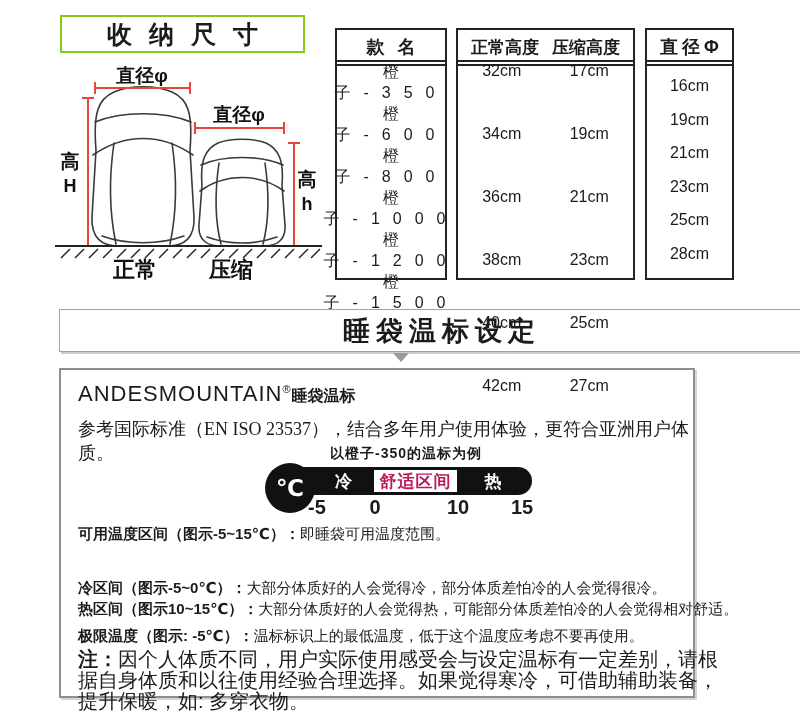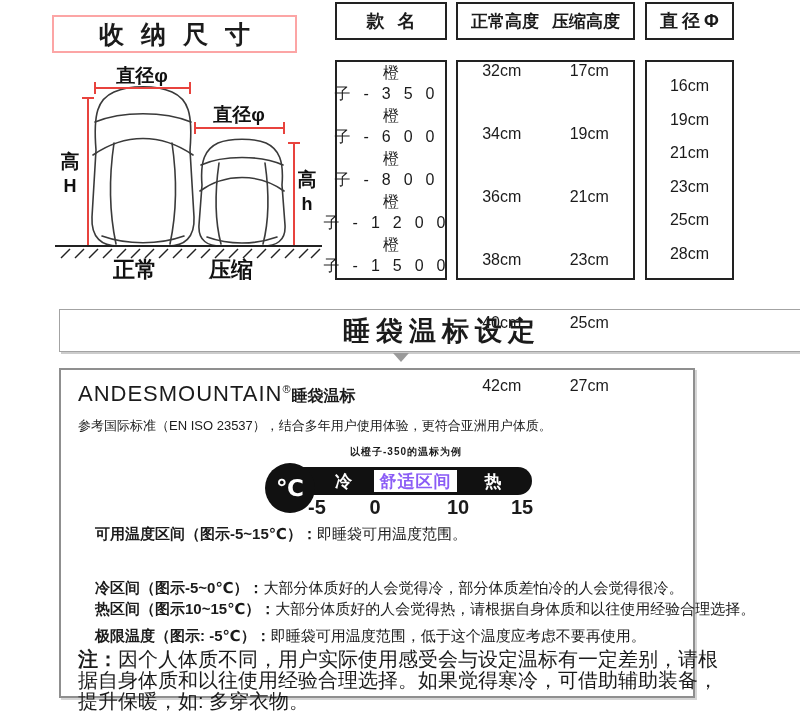--- a/index.html
+++ b/index.html
@@ -1,60 +1,60 @@
 <!DOCTYPE html>
 <html><head>
 <meta charset="utf-8">
 <style>
   * { margin:0; padding:0; box-sizing:border-box; }
   html,body { width:800px; height:723px; background:#ffffff; font-family:"Liberation Sans","DejaVu Sans",sans-serif; color:#1b1b1b; }
   .abs { position:absolute; }
   #stage { position:relative; width:800px; height:723px; background:#fff; overflow:hidden; }
 
   
-  .hdr-main { left:52px; top:15px; width:245px; height:38px; border:2px solid #fca5a5;
+  .hdr-main { left:60px; top:15px; width:245px; height:38px; border:2px solid #84cc16;
               display:flex; align-items:center; justify-content:center;
               font-size:25px; font-weight:600; letter-spacing:17px; text-indent:17px; }
 
   
   .tbox { border:2px solid #222; display:flex; align-items:center; justify-content:center; }
-  .thdr { top:2px; height:38px; font-size:18px; font-weight:600;text-align:center; }
+  .thdr { top:28px; height:38px; font-size:18px; font-weight:600;text-align:center; }
   .h1 { left:335px; width:112px; letter-spacing:13px; text-indent:13px; }
   .h2 { left:456px; width:179px; display:flex; justify-content:space-evenly; font-size:17px; }
   .h3 { left:645px; width:89px; letter-spacing:4px; text-indent:4px; font-size:18px; }
   .dcol { top:60px; height:220px; border:2px solid #222; display:flex; flex-direction:column;
           justify-content:space-evenly; font-size:16px; }
   .dcol .r { display:flex; width:100%; text-align:center; justify-content:center; }
   .d2 .r span { width:50%; }
 
   
   .banner { left:59px; top:309px; width:760px; height:43px; border:1px solid #a3a3a3;
             box-shadow:2px 2px 0 0 #cccccc; display:flex; align-items:center; justify-content:center;
             font-size:27px; font-weight:900; letter-spacing:6px; text-indent:6px; }
   .tri { left:393px; top:353px; width:0; height:0;
          border-left:8px solid transparent; border-right:8px solid transparent; border-top:9px solid #9a9a9a; }
 
   
   .panel { left:59px; top:368px; width:636px; height:330px; border:2px solid #8f8f8f; box-shadow:2px 2px 0 0 #d5d5d5; }
   .brand { left:17px; top:11px; font-size:22px; letter-spacing:1px; font-weight:500; }
   .brand sup { font-size:11px; }
   .brand .suffix { font-size:16px; font-weight:700; letter-spacing:0; }
-  .intro { left:17px; top:47px; font-size:13px; }
-  .ex-title { left:0; top:75px; width:690px; text-align:center; font-size:10px; font-weight:700; letter-spacing:1px; }
+  .intro { left:17px; top:47px; font-size:18px;font-family:Liberation Serif, serif; }
+  .ex-title { left:0; top:75px; width:690px; text-align:center; font-size:14px; font-weight:700; letter-spacing:1px; }
   .circle { left:204px; top:93px; width:50px; height:50px; border-radius:50%; background:#111;
             display:flex; align-items:center; justify-content:center; color:#fff; font-size:23px; font-weight:700; }
   .bar { left:225px; top:97px; width:246px; height:28px; background:#111; border-radius:10px 14px 14px 10px; }
   .seg { position:absolute; top:0; height:28px; display:flex; align-items:center; justify-content:center;
          color:#fff; font-size:17px; font-weight:700; letter-spacing:2px; }
   .seg-cold { left:29px; width:59px; }
-  .seg-comfort { left:88px; width:83px; background:#fff; color:#8b5cf6;
+  .seg-comfort { left:88px; width:83px; background:#fff; color:#be185d;
                  border-top:3px solid #111; border-bottom:3px solid #111; letter-spacing:1px; }
   .seg-hot { left:171px; width:74px; }
   .tick { position:absolute; top:126px; width:44px; text-align:center; font-size:20px; font-weight:700; }
-  .tline { left:34px; top:0; font-size:15px; white-space:nowrap; }
+  .tline { left:17px; top:0; font-size:15px; white-space:nowrap; }
   .tline b, .note b { font-weight:700; }
   .note { left:17px; top:279px; width:655px; font-size:20px; line-height:21px; }
 
   svg text { font-family:"Liberation Sans","DejaVu Sans",sans-serif; }
 </style>
 </head>
 <body>
 
 <div id="stage">
 
@@ -132,20 +132,21 @@
   <div class="abs tbox thdr h2">
     <span>正常高度</span>
     <span>压缩高度</span>
   </div>
   <div class="abs tbox thdr h3">直径Φ</div>
 
   <div class="abs dcol h1 d1" style="top:60px;">
     <div class="r">橙子-350</div>
     <div class="r">橙子-600</div>
     <div class="r">橙子-800</div>
+    <div class="r">橙子-1000</div>
     <div class="r">橙子-1200</div>
     <div class="r">橙子-1500</div>
   </div>
 
   <div class="abs dcol h2 d2" style="top:60px;gap:45px;">
     <div class="r">
       <span>32cm</span>
       <span>17cm</span>
     </div>
     <div class="r">
@@ -200,24 +201,24 @@
     <div class="tick" style="left:375px;">10</div>
     <div class="tick" style="left:439px;">15</div>
 
     <div class="abs tline" style="top:155px;">
       <b>可用温度区间（图示-5~15℃）：</b><span>即睡袋可用温度范围。</span>
     </div>
     <div class="abs tline" style="top:209px;">
       <b>冷区间（图示-5~0℃）：</b><span>大部分体质好的人会觉得冷，部分体质差怕冷的人会觉得很冷。</span>
     </div>
     <div class="abs tline" style="top:230px;">
-      <b>热区间（图示10~15℃）：</b><span>大部分体质好的人会觉得热，请根据自身体质和以往使用经验合理选择。</span>
+      <b>热区间（图示10~15℃）：</b><span>大部分体质好的人会觉得热，可能部分体质差怕冷的人会觉得相对舒适。</span>
     </div>
     <div class="abs tline" style="top:257px;">
-      <b>极限温度（图示: -5℃）：</b><span>即睡袋可用温度范围，低于这个温度应考虑不要再使用。</span>
+      <b>极限温度（图示: -5℃）：</b><span>温标标识上的最低温度，低于这个温度应考虑不要再使用。</span>
     </div>
 
     <div class="abs note">
       <b>注：</b><span>因个人体质不同，用户实际使用感受会与设定温标有一定差别，请根据自身体质和以往使用经验合理选择。如果觉得寒冷，可借助辅助装备，提升保暖，如: 多穿衣物。</span>
     </div>
   </div>
 
 </div>
 
 </body></html>

